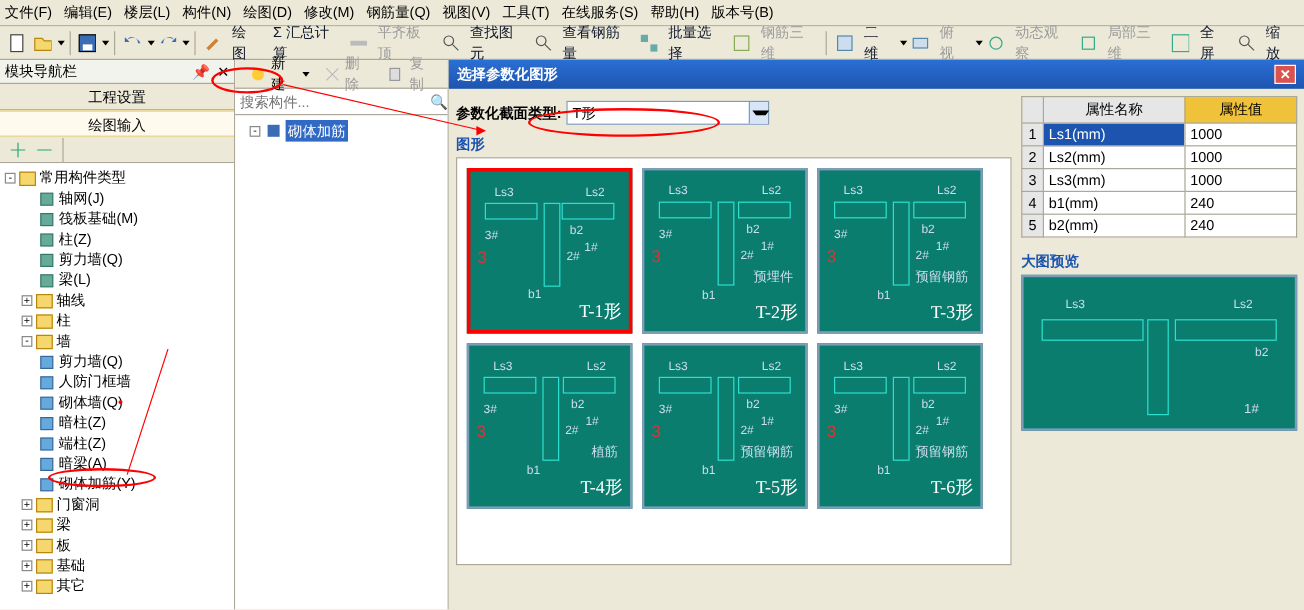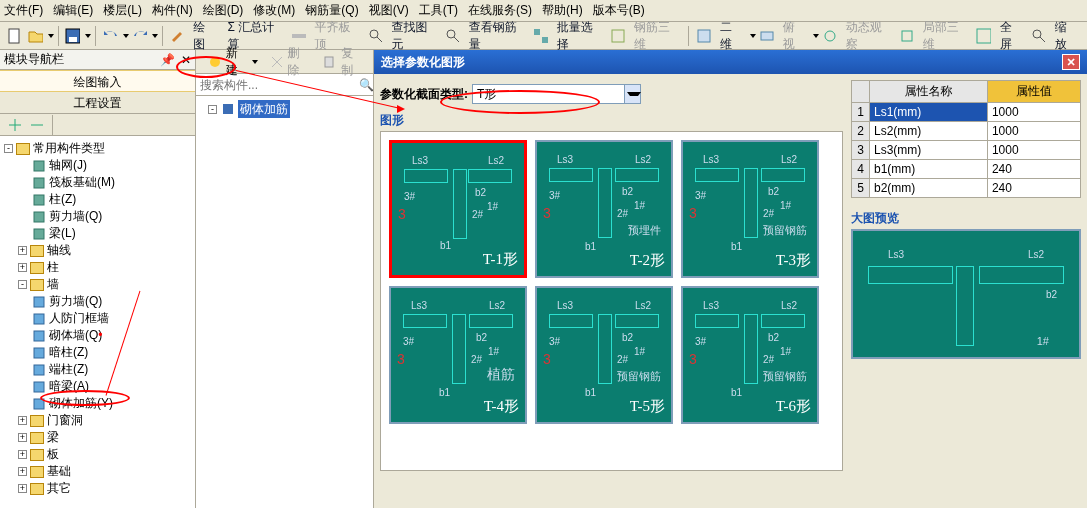--- a/index.html
+++ b/index.html
@@ -175,22 +175,22 @@
 </div>
 
 <div class="main">
 
   <div class="left-panel">
     <div class="panel-title">
       <span>模块导航栏</span>
       <span class="pin">📌</span>
       <span class="x">✕</span>
     </div>
+    <div class="tab-btn">工程设置</div>
     <div class="tab-btn light">绘图输入</div>
-    <div class="tab-btn">工程设置</div>
     <div class="mini-tool">
       <svg class="tool-ico">
           <path d="M2 8h12M8 2v12" stroke="#2a7"></path>
         </svg>
       <svg class="tool-ico">
           <path d="M2 8h12" stroke="#2a7"></path>
         </svg>
       <div class="sep"></div>
     </div>
     <div class="tree" id="tree-root">
@@ -427,21 +427,21 @@
       <div class="bar-h" style="right:4px;top:18px;width:44px;"></div>
       <div class="bar-v" style="left:53px;top:18px;height:70px;"></div>
       <div class="txt" style="left:12px;top:4px;">Ls3</div>
       <div class="txt" style="right:12px;top:4px;">Ls2</div>
       <div class="txt" style="left:40px;bottom:0;">b1</div>
       <div class="txt" style="right:30px;top:36px;">b2</div>
       <div class="txt" style="right:18px;top:50px;">1#</div>
       <div class="txt" style="left:72px;top:58px;">2#</div>
       <div class="txt" style="left:4px;top:40px;">3#</div>
       <div class="num3" style="left:-2px;top:55px;">3</div>
-      <div class="txt" style="right:2px;bottom:14px;font-size:14px;">植筋</div>
+      <div class="txt" style="right:2px;bottom:14px;font-size:11px;">植筋</div>
     </div>
     <div class="shape-lbl">T-4形</div>
   </div>
             <div class="shape">
     <div class="diag">
       <div class="bar-h" style="left:4px;top:18px;width:44px;"></div>
       <div class="bar-h" style="right:4px;top:18px;width:44px;"></div>
       <div class="bar-v" style="left:53px;top:18px;height:70px;"></div>
       <div class="txt" style="left:12px;top:4px;">Ls3</div>
       <div class="txt" style="right:12px;top:4px;">Ls2</div>

